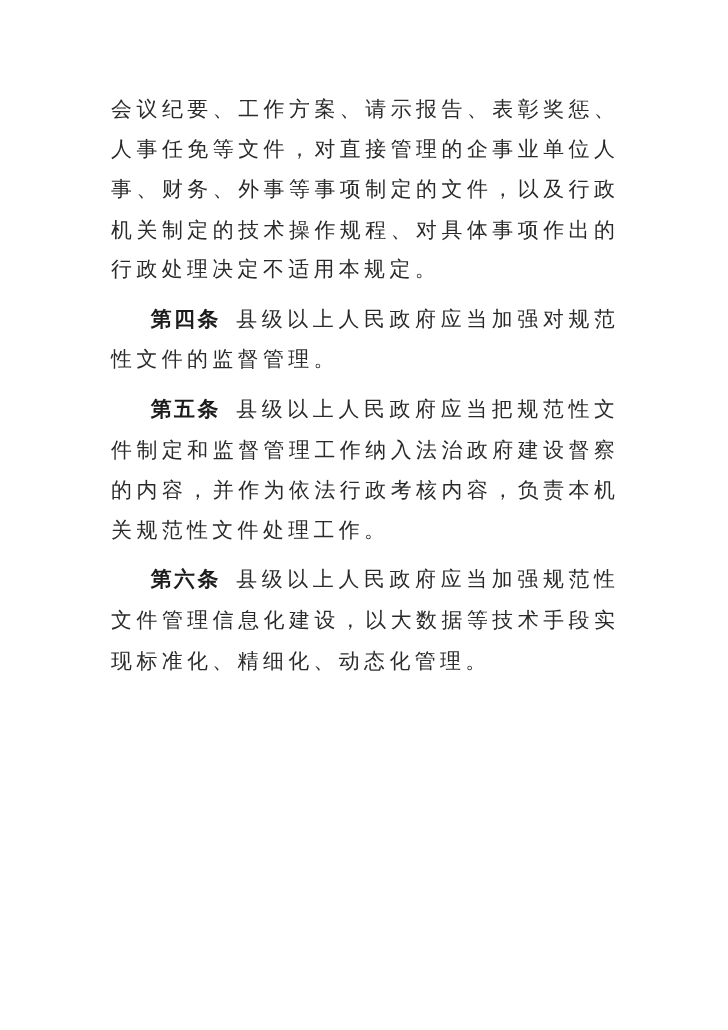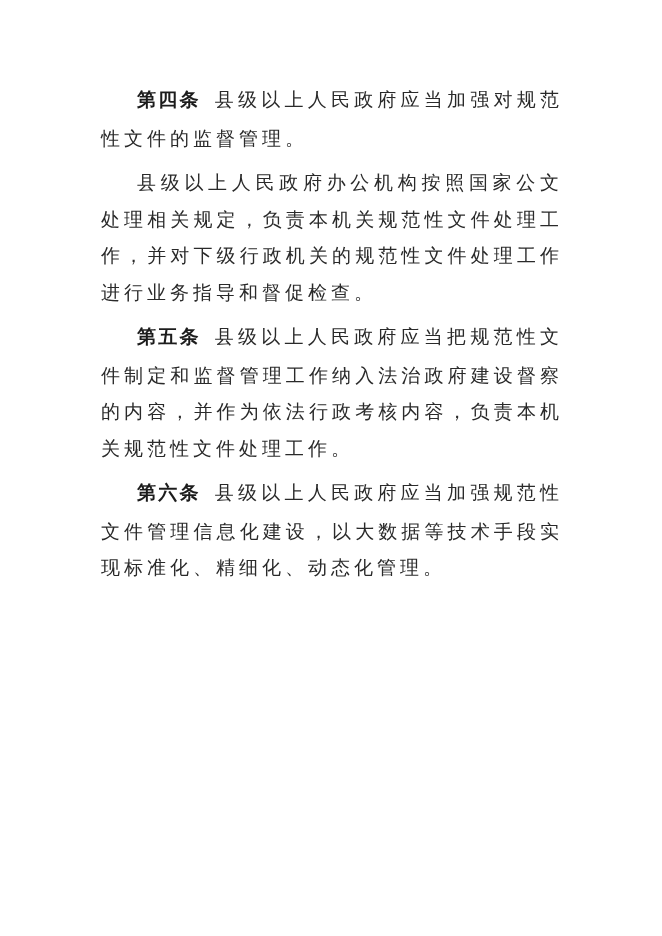--- a/index.html
+++ b/index.html
@@ -16,21 +16,21 @@
     }
     .para {
       margin: 0 0 8px 0;
       line-height: 36.5px;
       text-align: justify;
       text-align-last: left;
       word-break: break-all;
     }
     .indent { text-indent: 36px; }
     .article-num {
-      font-family: Liberation Mono, monospace;
+      font-family: Liberation Serif, serif;
       font-weight: bold;
       color: #1c1c1c;
       margin-right: 14px;
       letter-spacing: 2px;
     }
     .chapter {
       text-align: center;
       font-family: "DejaVu Sans", "Liberation Sans", sans-serif;
       font-weight: bold;
       color: #1c1c1c;
@@ -38,26 +38,26 @@
       margin: 0 0 8px 0;
       letter-spacing: 2px;
     }
     .chapter .gap { display: inline-block; width: 20px; }
   </style>
 </head>
 <body>
 
 <div class="page">
 
+  <p class="para">会议纪要、工作方案、请示报告、表彰奖惩、人事任免等文件，对直接管理的企事业单位人事、财务、外事等事项制定的文件，以及行政机关制定的技术操作规程、对具体事项作出的行政处理决定不适用本规定。</p>
 
   <p class="para indent">
     <span class="article-num">第四条</span><span>县级以上人民政府应当加强对规范性文件的监督管理。</span>
   </p>
 
-  <p class="para indent">县级以上人民政府办公机构按照国家公文处理相关规定，负责本机关规范性文件处理工作，并对下级行政机关的规范性文件处理工作进行业务指导和督促检查。</p>
 
 
   <p class="para indent">
     <span class="article-num">第五条</span><span>县级以上人民政府应当把规范性文件制定和监督管理工作纳入法治政府建设督察的内容，并作为依法行政考核内容，负责本机关规范性文件处理工作。</span>
   </p>
 
   <p class="para indent">
     <span class="article-num">第六条</span><span>县级以上人民政府应当加强规范性文件管理信息化建设，以大数据等技术手段实现标准化、精细化、动态化管理。</span>
   </p>
 

